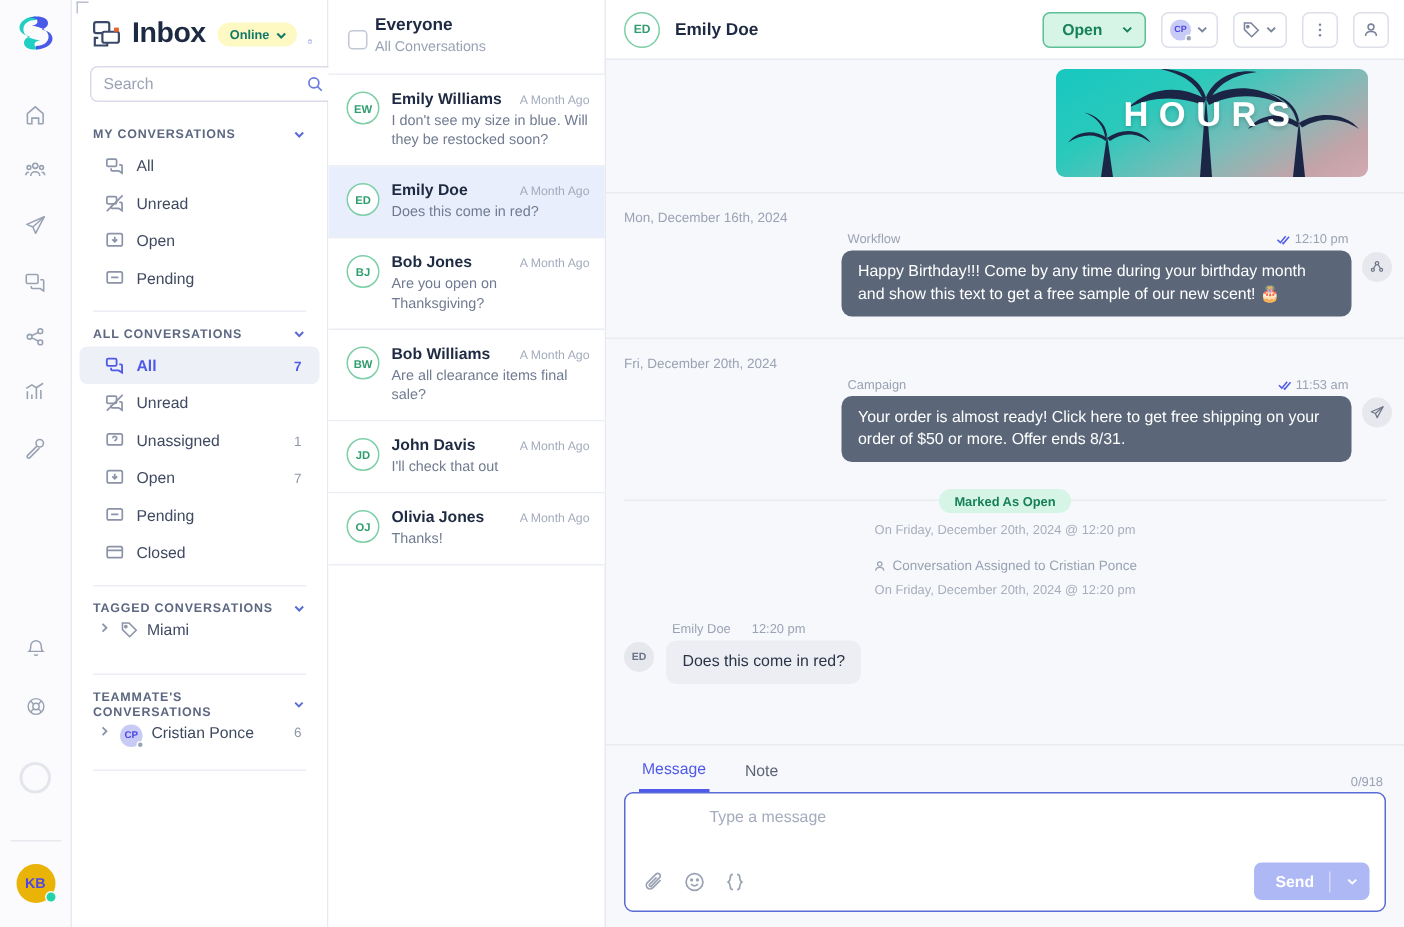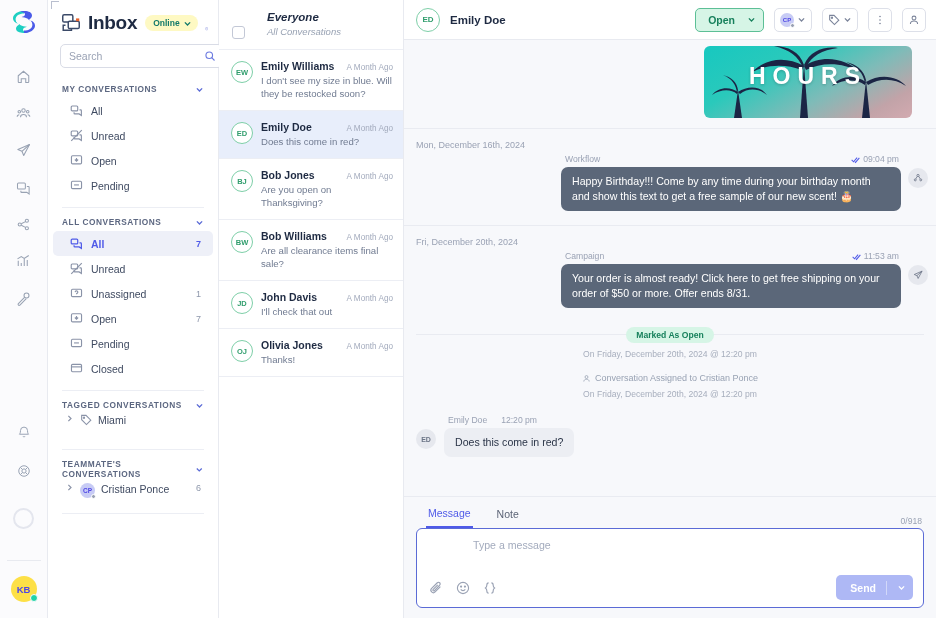--- a/index.html
+++ b/index.html
@@ -23,21 +23,21 @@
   .rail-items { margin-top: 18px; display: flex; flex-direction: column; align-items: center; gap: 5px; }
   .rail-btn {
     width: 34px; height: 32px; display: flex; align-items: center; justify-content: center;
     border-radius: 7px; cursor: pointer; color: #98a2b3;
   }
   .rail-spacer { flex: 1 1 auto; }
   .rail-bottom { display: flex; flex-direction: column; align-items: center; gap: 7px; padding-bottom: 6px; }
   .rail-ring { width: 21px; height: 21px; border-radius: 50%; border: 2.5px solid #e4e6ee; margin: 14px 0 22px 0; }
   .rail-divider { width: 34px; height: 1px; background: #e8eaf0; margin: 2px 0 8px 0; }
   .rail-avatar {
-    width: 26px; height: 26px; border-radius: 50%; background: #fde047;
+    width: 26px; height: 26px; border-radius: 50%; background: #eab308;
     color: #4f46e5; font-size: 9.5px; font-weight: bold;
     display: flex; align-items: center; justify-content: center;
     position: relative; margin-bottom: 10px;
   }
   .rail-avatar .dot {
     position: absolute; right: -1px; bottom: 0px; width: 8px; height: 8px;
     border-radius: 50%; background: #20d3a8; border: 1.5px solid #fbfbfd;
   }
 
   
@@ -107,22 +107,22 @@
     font-size: 6.5px; font-weight: bold; display: flex; align-items: center; justify-content: center;
     position: relative; flex: 0 0 15px;
   }
   .mini-avatar .mdot { position: absolute; right: -1px; bottom: -1px; width: 5.5px; height: 5.5px;
     border-radius: 50%; background: #9aa2b4; border: 1px solid #fff; }
   .sb-foot-line { height: 1px; background: #eceef4; margin: 4px 14px 0 14px; }
 
   
   .list { width: 185px; flex: 0 0 185px; height: 618px; background: #fff;
     border-right: 1px solid #e8eaf0; display: flex; flex-direction: column; }
-  .list-head { display: flex; align-items: flex-end; gap: 22px; padding: 10px 10px 10px 13px;
-    border-bottom: 1px solid #eceef4; font-style: italic; }
+  .list-head { display: flex; align-items: center; gap: 5px; padding: 10px 10px 10px 13px;
+    border-bottom: 1px solid #eceef4; }
   .cb { width: 13px; height: 13px; border: 1.3px solid #c3c8d6; border-radius: 3px; margin-top: 3px;
     cursor: pointer; flex: 0 0 13px; background: #fff; }
   .list-head-txt .t1 { font-size: 11.5px; font-weight: bold; color: #1e2a42; line-height: 15px; }
   .list-head-txt .t2 { font-size: 9.5px; color: #98a2b3; line-height: 14px; }
   .conv {
     display: flex; gap: 8px; padding: 10px 10px 10px 12px;
     border-bottom: 1px solid #eceef4; cursor: pointer; background: #fff;
   }
   .conv.selected { background: #e8eefb; }
   .conv-av {
@@ -671,21 +671,21 @@
       </div>
 
       <div class="msg-out">
         <div class="bub-wrap">
           <div class="bub-meta">
             <span class="bub-from">Workflow</span>
             <span class="bub-time">
               <svg class="sent" viewBox="0 0 14 14" fill="none" stroke="currentColor" stroke-width="1.6">
                   <path d="M1 7.5L4 10.5 9.5 4M6 10.5L7 11.5 13 4.5"></path>
                 </svg>
-              <span>09:04 pm</span>
+              <span>12:10 pm</span>
             </span>
           </div>
           <div class="bubble">Happy Birthday!!! Come by any time during your birthday month and show this text to get a free sample of our new scent! 🎂</div>
         </div>
         <div class="bub-act">
           <svg width="10" height="10" viewBox="0 0 16 16" fill="none" stroke="currentColor" stroke-width="1.3">
               <circle cx="8" cy="4" r="1.8"></circle>
               <circle cx="3.6" cy="11" r="1.6"></circle>
               <circle cx="12.4" cy="11" r="1.6"></circle>
               <path d="M6.6 5.6L4.6 9.3M9.4 5.6l2 3.7"></path>

